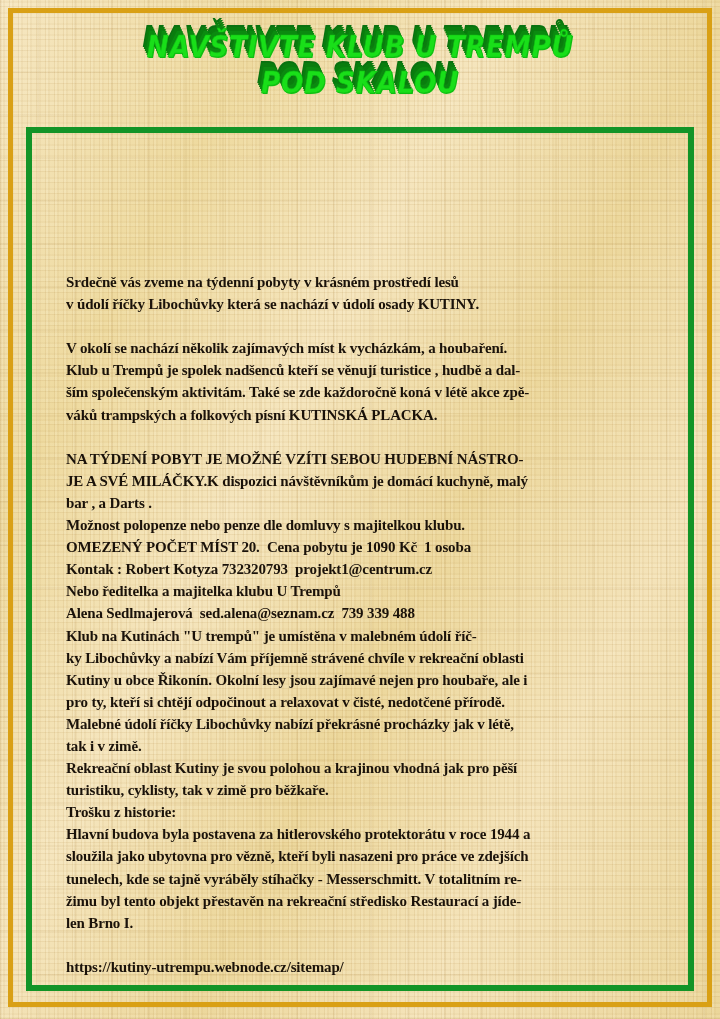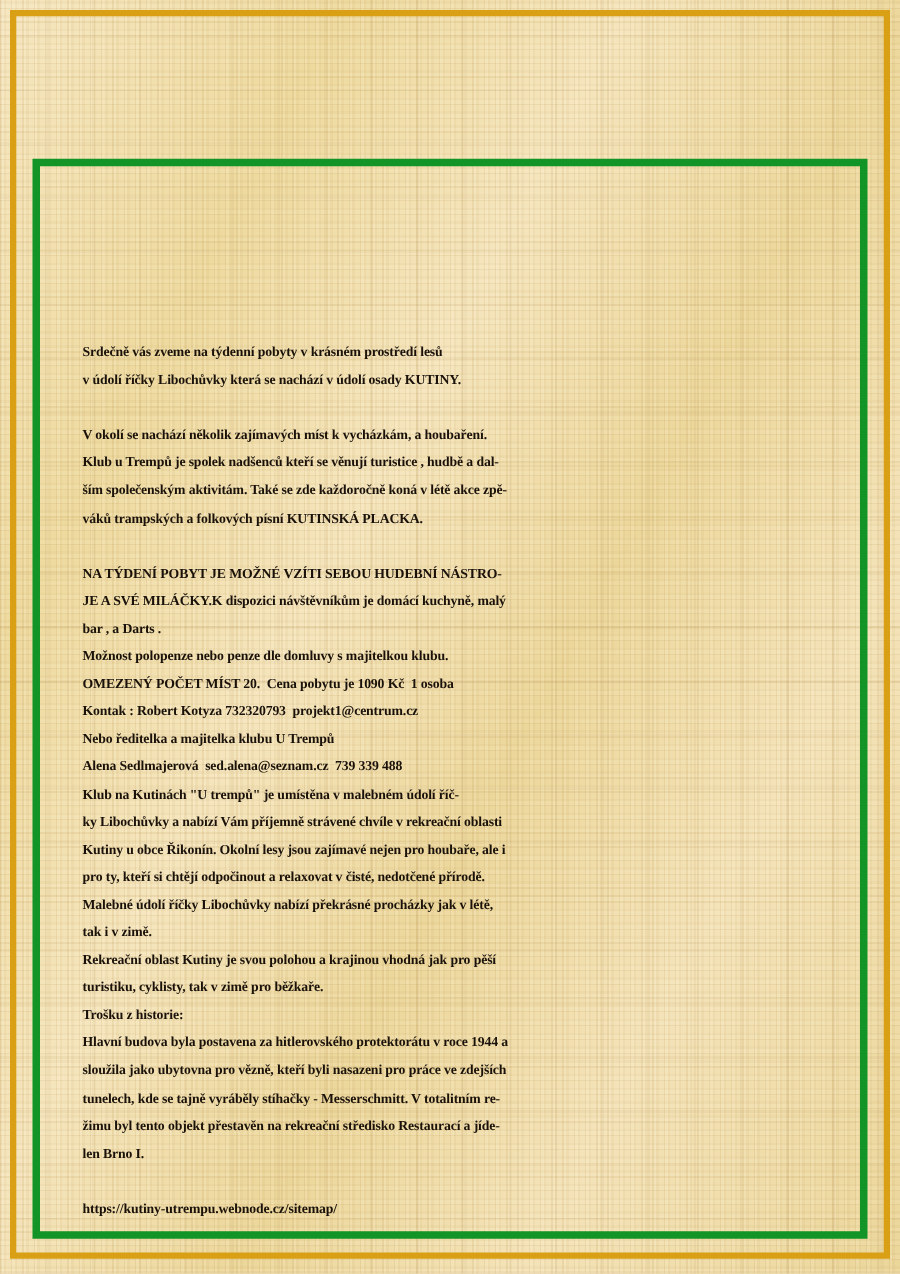--- a/index.html
+++ b/index.html
@@ -126,21 +126,21 @@
   }
 
   
   .body-text {
     position: absolute;
     left: 34px;
     top: 138px;
     width: 652px;
     font-family: "Liberation Serif", "DejaVu Serif", serif;
     font-weight: bold;
-    font-size: 11px;
+    font-size: 15px;
     line-height: 22.1px;
     color: #1a120a;
     white-space: pre-wrap;
     letter-spacing: -0.01em;
   }
   .body-line {
     display: block;
     min-height: 22.1px;
     white-space: pre;
   }
@@ -150,18 +150,22 @@
 </style>
 </head>
 <body>
 
 <div id="poster">
 
   <div class="paper-texture"></div>
 
   <div class="gold-frame"></div>
 
+  <div class="title-block">
+    <span class="title-line title-line-1">NAVŠTIVTE KLUB U TREMPŮ</span>
+    <span class="title-line title-line-2">POD SKALOU</span>
+  </div>
 
   <div class="green-frame">
     <div class="body-text" id="body-text"><span class="body-line">Srdečně vás zveme na týdenní pobyty v krásném prostředí lesů</span><span class="body-line">v údolí říčky Libochůvky která se nachází v údolí osady KUTINY.</span><span class="body-line blank">&nbsp;</span><span class="body-line">V okolí se nachází několik zajímavých míst k vycházkám, a houbaření.</span><span class="body-line">Klub u Trempů je spolek nadšenců kteří se věnují turistice , hudbě a dal-</span><span class="body-line">ším společenským aktivitám. Také se zde každoročně koná v létě akce zpě-</span><span class="body-line">váků trampských a folkových písní KUTINSKÁ PLACKA.</span><span class="body-line blank">&nbsp;</span><span class="body-line">NA TÝDENÍ POBYT JE MOŽNÉ VZÍTI SEBOU HUDEBNÍ NÁSTRO-</span><span class="body-line">JE A SVÉ MILÁČKY.K dispozici návštěvníkům je domácí kuchyně, malý</span><span class="body-line">bar , a Darts .</span><span class="body-line">Možnost polopenze nebo penze dle domluvy s majitelkou klubu.</span><span class="body-line">OMEZENÝ POČET MÍST 20.  Cena pobytu je 1090 Kč  1 osoba</span><span class="body-line">Kontak : Robert Kotyza 732320793  projekt1@centrum.cz</span><span class="body-line">Nebo ředitelka a majitelka klubu U Trempů</span><span class="body-line">Alena Sedlmajerová  sed.alena@seznam.cz  739 339 488</span><span class="body-line">Klub na Kutinách "U trempů" je umístěna v malebném údolí říč-</span><span class="body-line">ky Libochůvky a nabízí Vám příjemně strávené chvíle v rekreační oblasti</span><span class="body-line">Kutiny u obce Řikonín. Okolní lesy jsou zajímavé nejen pro houbaře, ale i</span><span class="body-line">pro ty, kteří si chtějí odpočinout a relaxovat v čisté, nedotčené přírodě.</span><span class="body-line">Malebné údolí říčky Libochůvky nabízí překrásné procházky jak v létě,</span><span class="body-line">tak i v zimě.</span><span class="body-line">Rekreační oblast Kutiny je svou polohou a krajinou vhodná jak pro pěší</span><span class="body-line">turistiku, cyklisty, tak v zimě pro běžkaře.</span><span class="body-line">Trošku z historie:</span><span class="body-line">Hlavní budova byla postavena za hitlerovského protektorátu v roce 1944 a</span><span class="body-line">sloužila jako ubytovna pro vězně, kteří byli nasazeni pro práce ve zdejších</span><span class="body-line">tunelech, kde se tajně vyráběly stíhačky - Messerschmitt. V totalitním re-</span><span class="body-line">žimu byl tento objekt přestavěn na rekreační středisko Restaurací a jíde-</span><span class="body-line">len Brno I.</span><span class="body-line blank">&nbsp;</span><span class="body-line">https://kutiny-utrempu.webnode.cz/sitemap/</span></div>
   </div>
 
 </div>
 
 </body></html>

